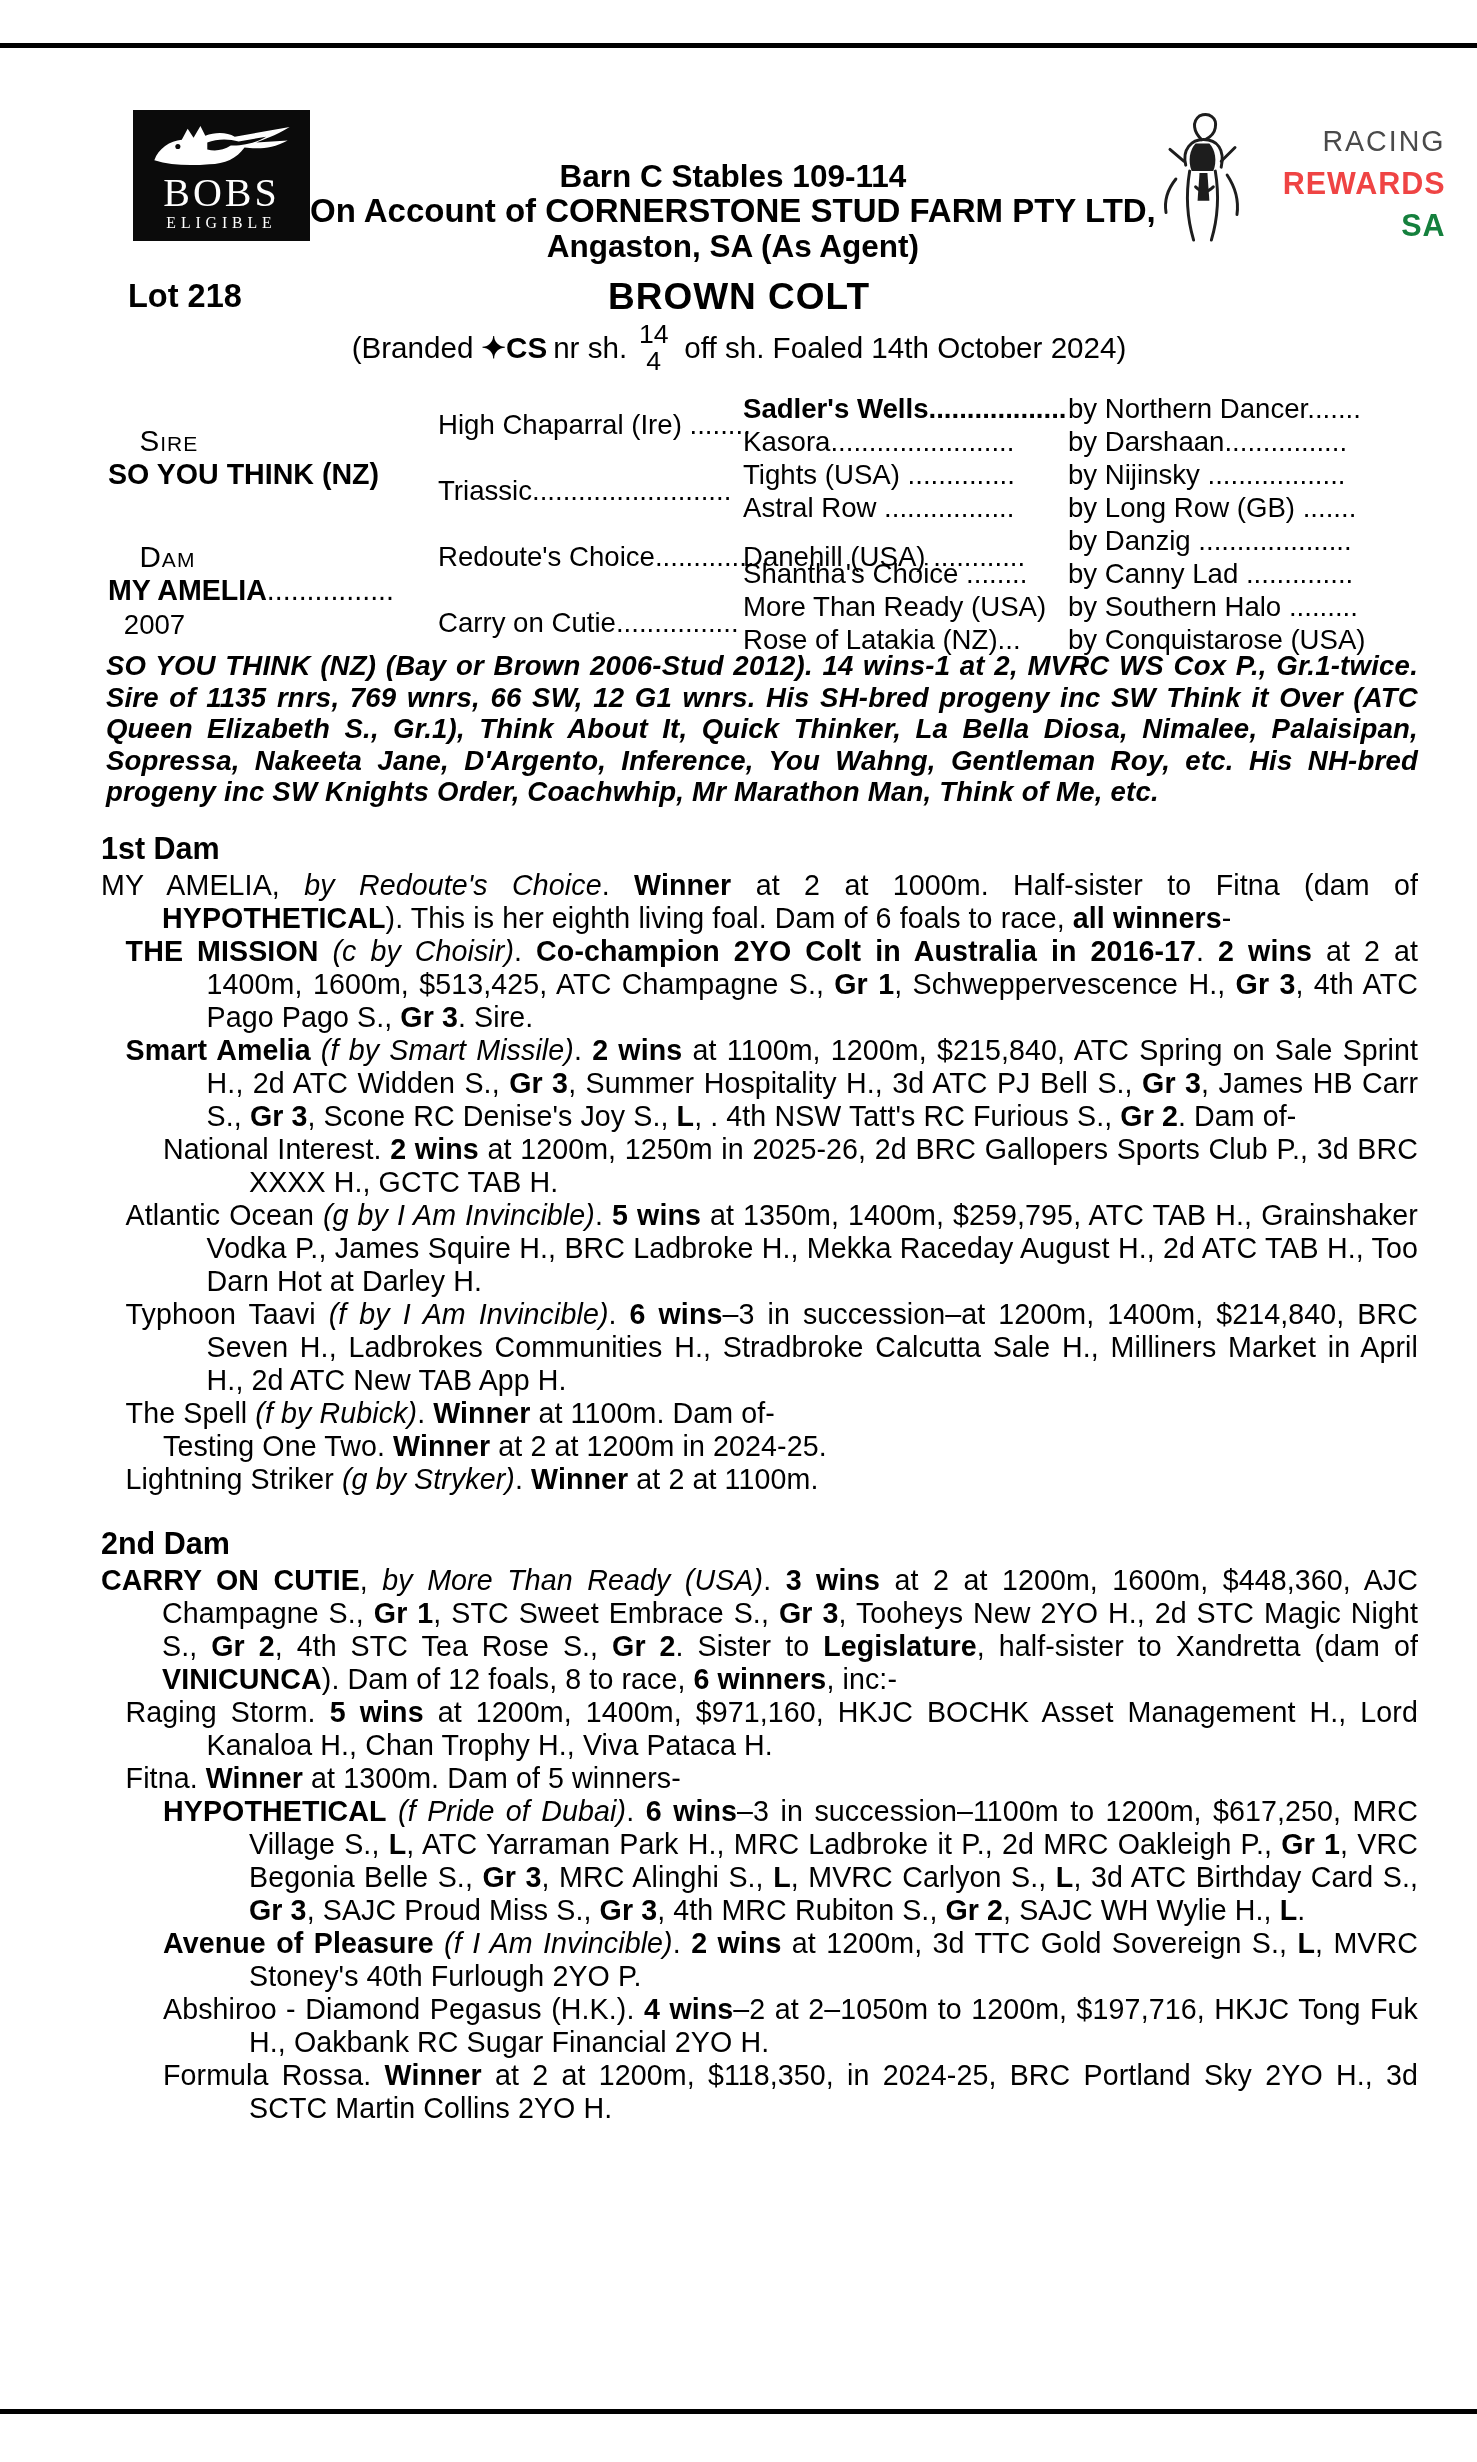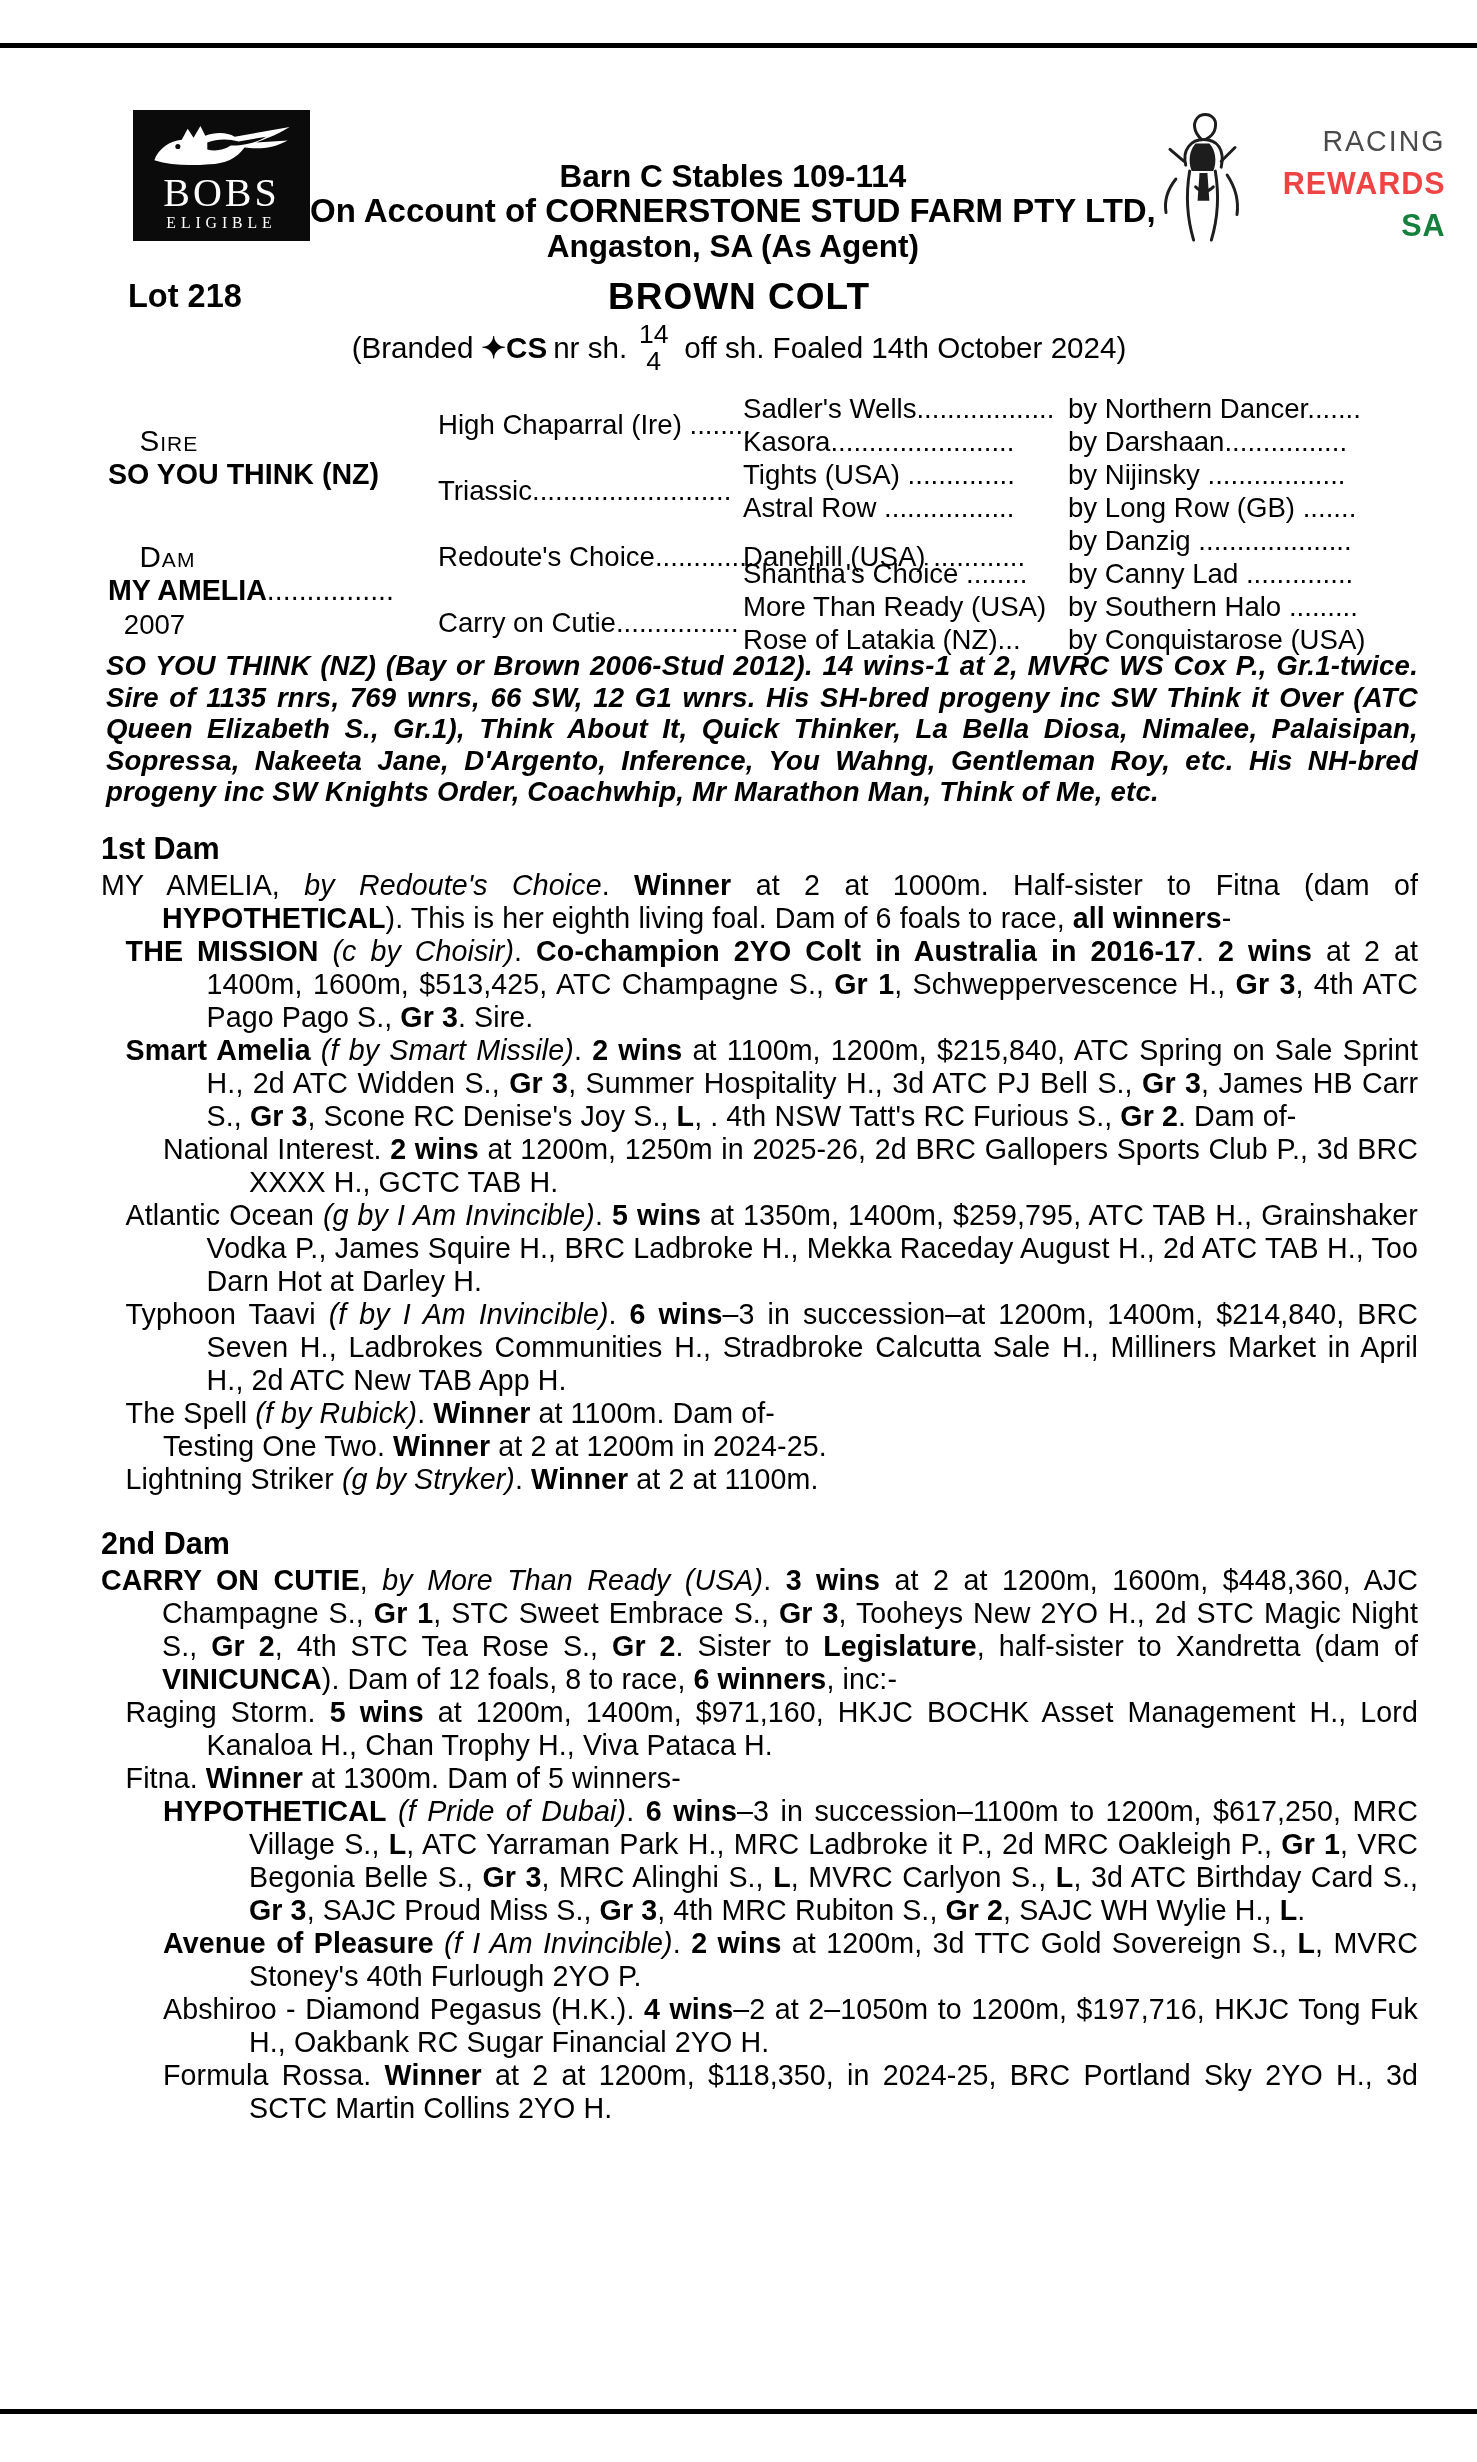--- a/index.html
+++ b/index.html
@@ -146,21 +146,21 @@
     <div class="ped-label">Dam</div>
     <div class="ped-name"><span>MY AMELIA</span><span class="dots">................</span></div>
     <div class="ped-year">2007</div>
   </div>
 
   <div class="ped-cell par0">High Chaparral (Ire) ........</div>
   <div class="ped-cell par1">Triassic..........................</div>
   <div class="ped-cell par2">Redoute's Choice.............</div>
   <div class="ped-cell par3">Carry on Cutie................</div>
 
-  <div class="ped-cell" style="grid-column:3;grid-row:1;">Sadler's Wells..................</div>
+  <div class="ped-cell" style="grid-column:3;grid-row:1;font-weight:bold;">Sadler's Wells..................</div>
   <div class="ped-cell" style="grid-column:4;grid-row:1;">by Northern Dancer.......</div>
   <div class="ped-cell" style="grid-column:3;grid-row:2;">Kasora........................</div>
   <div class="ped-cell" style="grid-column:4;grid-row:2;">by Darshaan................</div>
   <div class="ped-cell" style="grid-column:3;grid-row:3;">Tights (USA) ..............</div>
   <div class="ped-cell" style="grid-column:4;grid-row:3;">by Nijinsky ..................</div>
   <div class="ped-cell" style="grid-column:3;grid-row:4;">Astral Row .................</div>
   <div class="ped-cell" style="grid-column:4;grid-row:4;">by Long Row (GB) .......</div>
   <div class="ped-cell" style="grid-column:3;grid-row:5;margin-top:32px;">Danehill (USA) ............</div>
   <div class="ped-cell" style="grid-column:4;grid-row:5;">by Danzig ....................</div>
   <div class="ped-cell" style="grid-column:3;grid-row:6;">Shantha's Choice ........</div>

